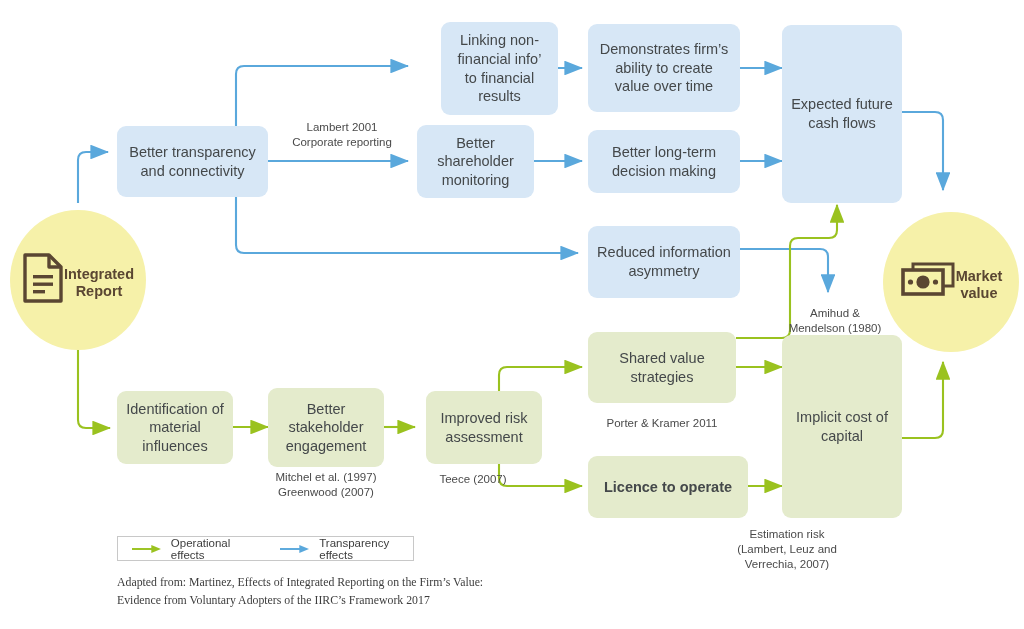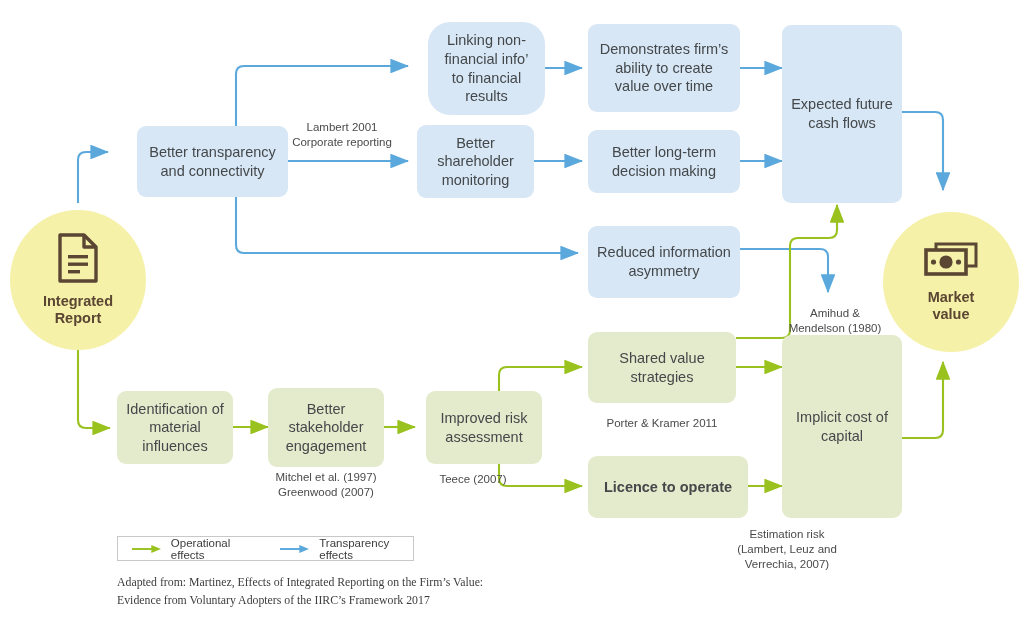--- a/index.html
+++ b/index.html
@@ -8,21 +8,21 @@
   #canvas{position:absolute;inset:0;width:1024px;height:629px;}
   svg.layer{position:absolute;left:0;top:0;width:1024px;height:629px;pointer-events:none;}
 
   .node{position:absolute;box-sizing:border-box;display:flex;align-items:center;
         justify-content:center;text-align:center;border-radius:9px;
         font-size:14.5px;line-height:1.28;color:#44484a;padding:6px 9px;}
   .node.blue{background:#d7e7f6;}
   .node.green{background:#e4ebcc;}
 
   .circle{position:absolute;border-radius:50%;background:#f6f1a9;
-          display:flex;flex-direction:column;align-items:center;
+          display:flex;flex-direction:row;align-items:center;
           justify-content:center;}
   .circle .cap{font-weight:bold;font-size:14.5px;line-height:1.2;
                color:#5a4632;text-align:center;margin-top:6px;}
   .circle .ico{display:block;}
 
   .cite{position:absolute;font-size:11.5px;line-height:1.32;color:#4a4a4a;
         text-align:center;}
 
   .legend{position:absolute;box-sizing:border-box;border:1px solid #c8c8c8;
           background:#fff;display:flex;align-items:center;border-radius:0;}
@@ -110,23 +110,23 @@
         <circle cx="10.5" cy="21" r="2.6" fill="#5a4632"></circle>
         <circle cx="35.5" cy="21" r="2.6" fill="#5a4632"></circle>
       </svg>
     </span>
     <span class="cap">
       <span>Market</span><br>
       <span>value</span>
     </span>
   </div>
 
-  <div class="node blue" style="left:117px;top:126px;width:151px;height:71px;margin-left:20px;">Better transparency and connectivity</div>
+  <div class="node blue" style="left:117px;top:126px;width:151px;height:71px;">Better transparency and connectivity</div>
 
-  <div class="node blue" style="left:428px;top:22px;width:117px;height:93px;border-radius:22px;">Linking non-financial info’ to financial results</div>
+  <div class="node blue" style="left:441px;top:22px;width:117px;height:93px;">Linking non-financial info’ to financial results</div>
 
   <div class="node blue" style="left:417px;top:125px;width:117px;height:73px;">Better shareholder monitoring</div>
 
   <div class="node blue" style="left:588px;top:24px;width:152px;height:88px;">Demonstrates firm’s ability to create value over time</div>
 
   <div class="node blue" style="left:588px;top:130px;width:152px;height:63px;">Better long-term decision making</div>
 
   <div class="node blue" style="left:588px;top:218px;width:152px;height:72px;margin-top:8px;">Reduced information asymmetry</div>
 
   <div class="node blue" style="left:782px;top:25px;width:120px;height:178px;">Expected future cash flows</div>

